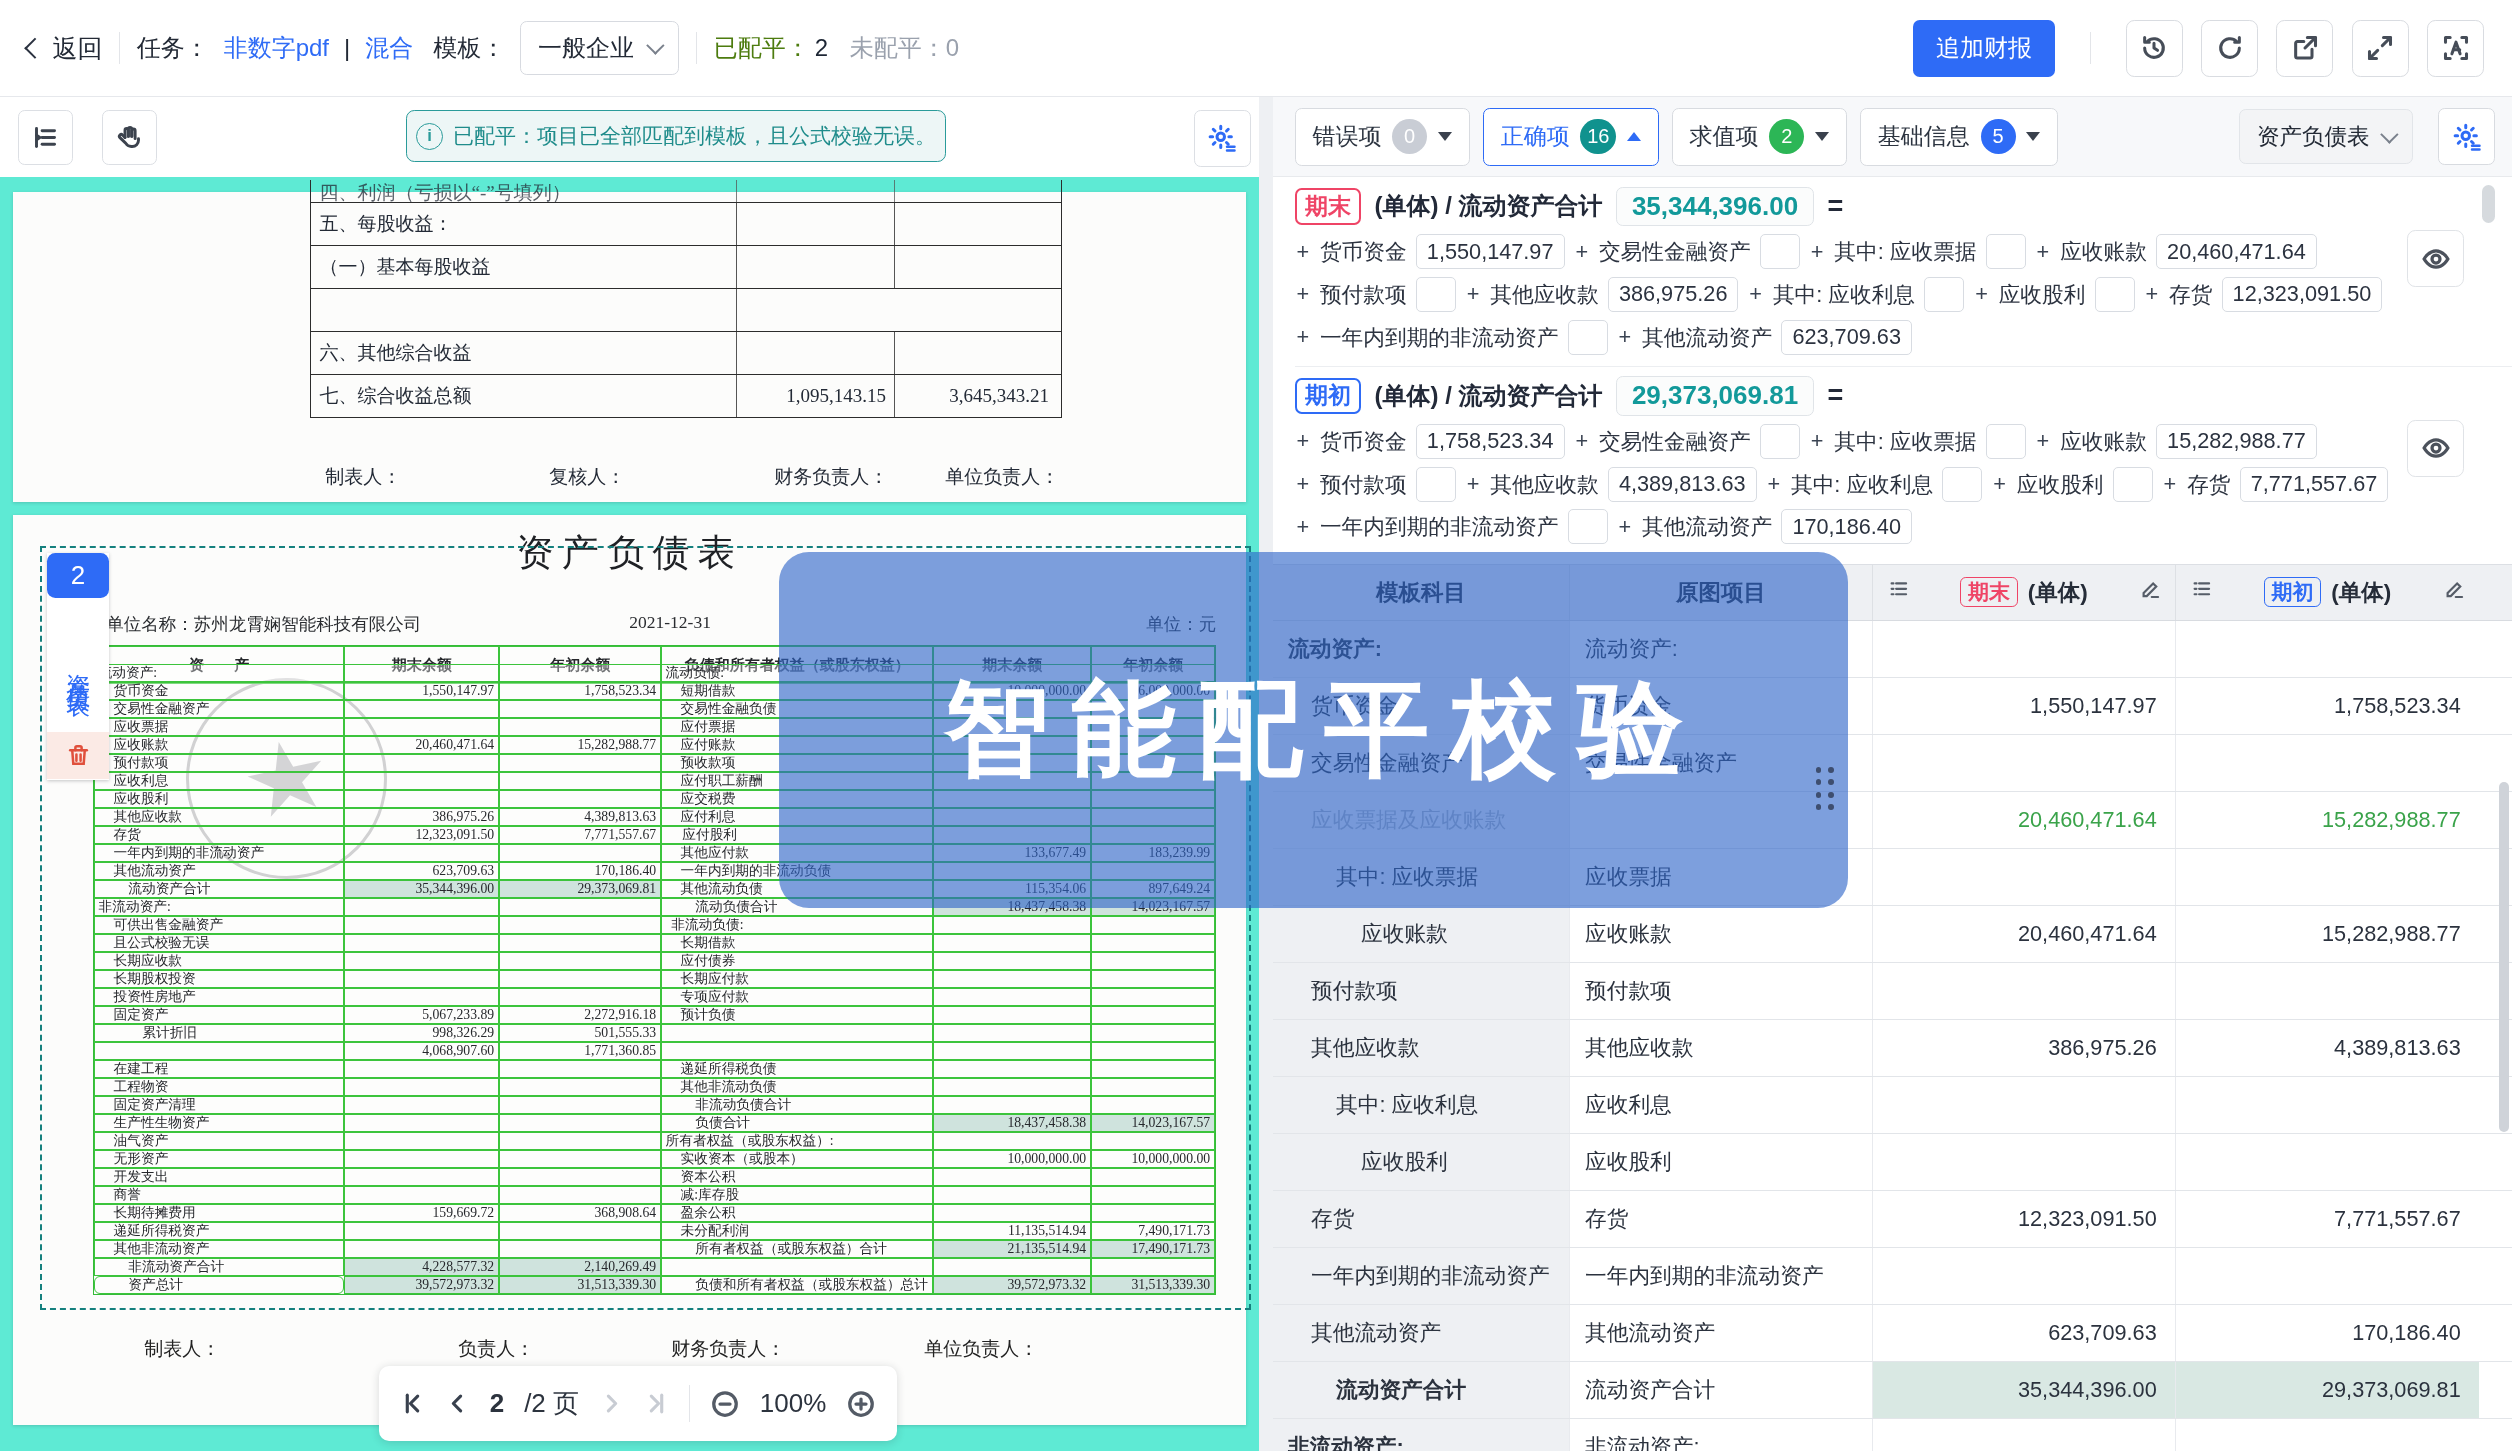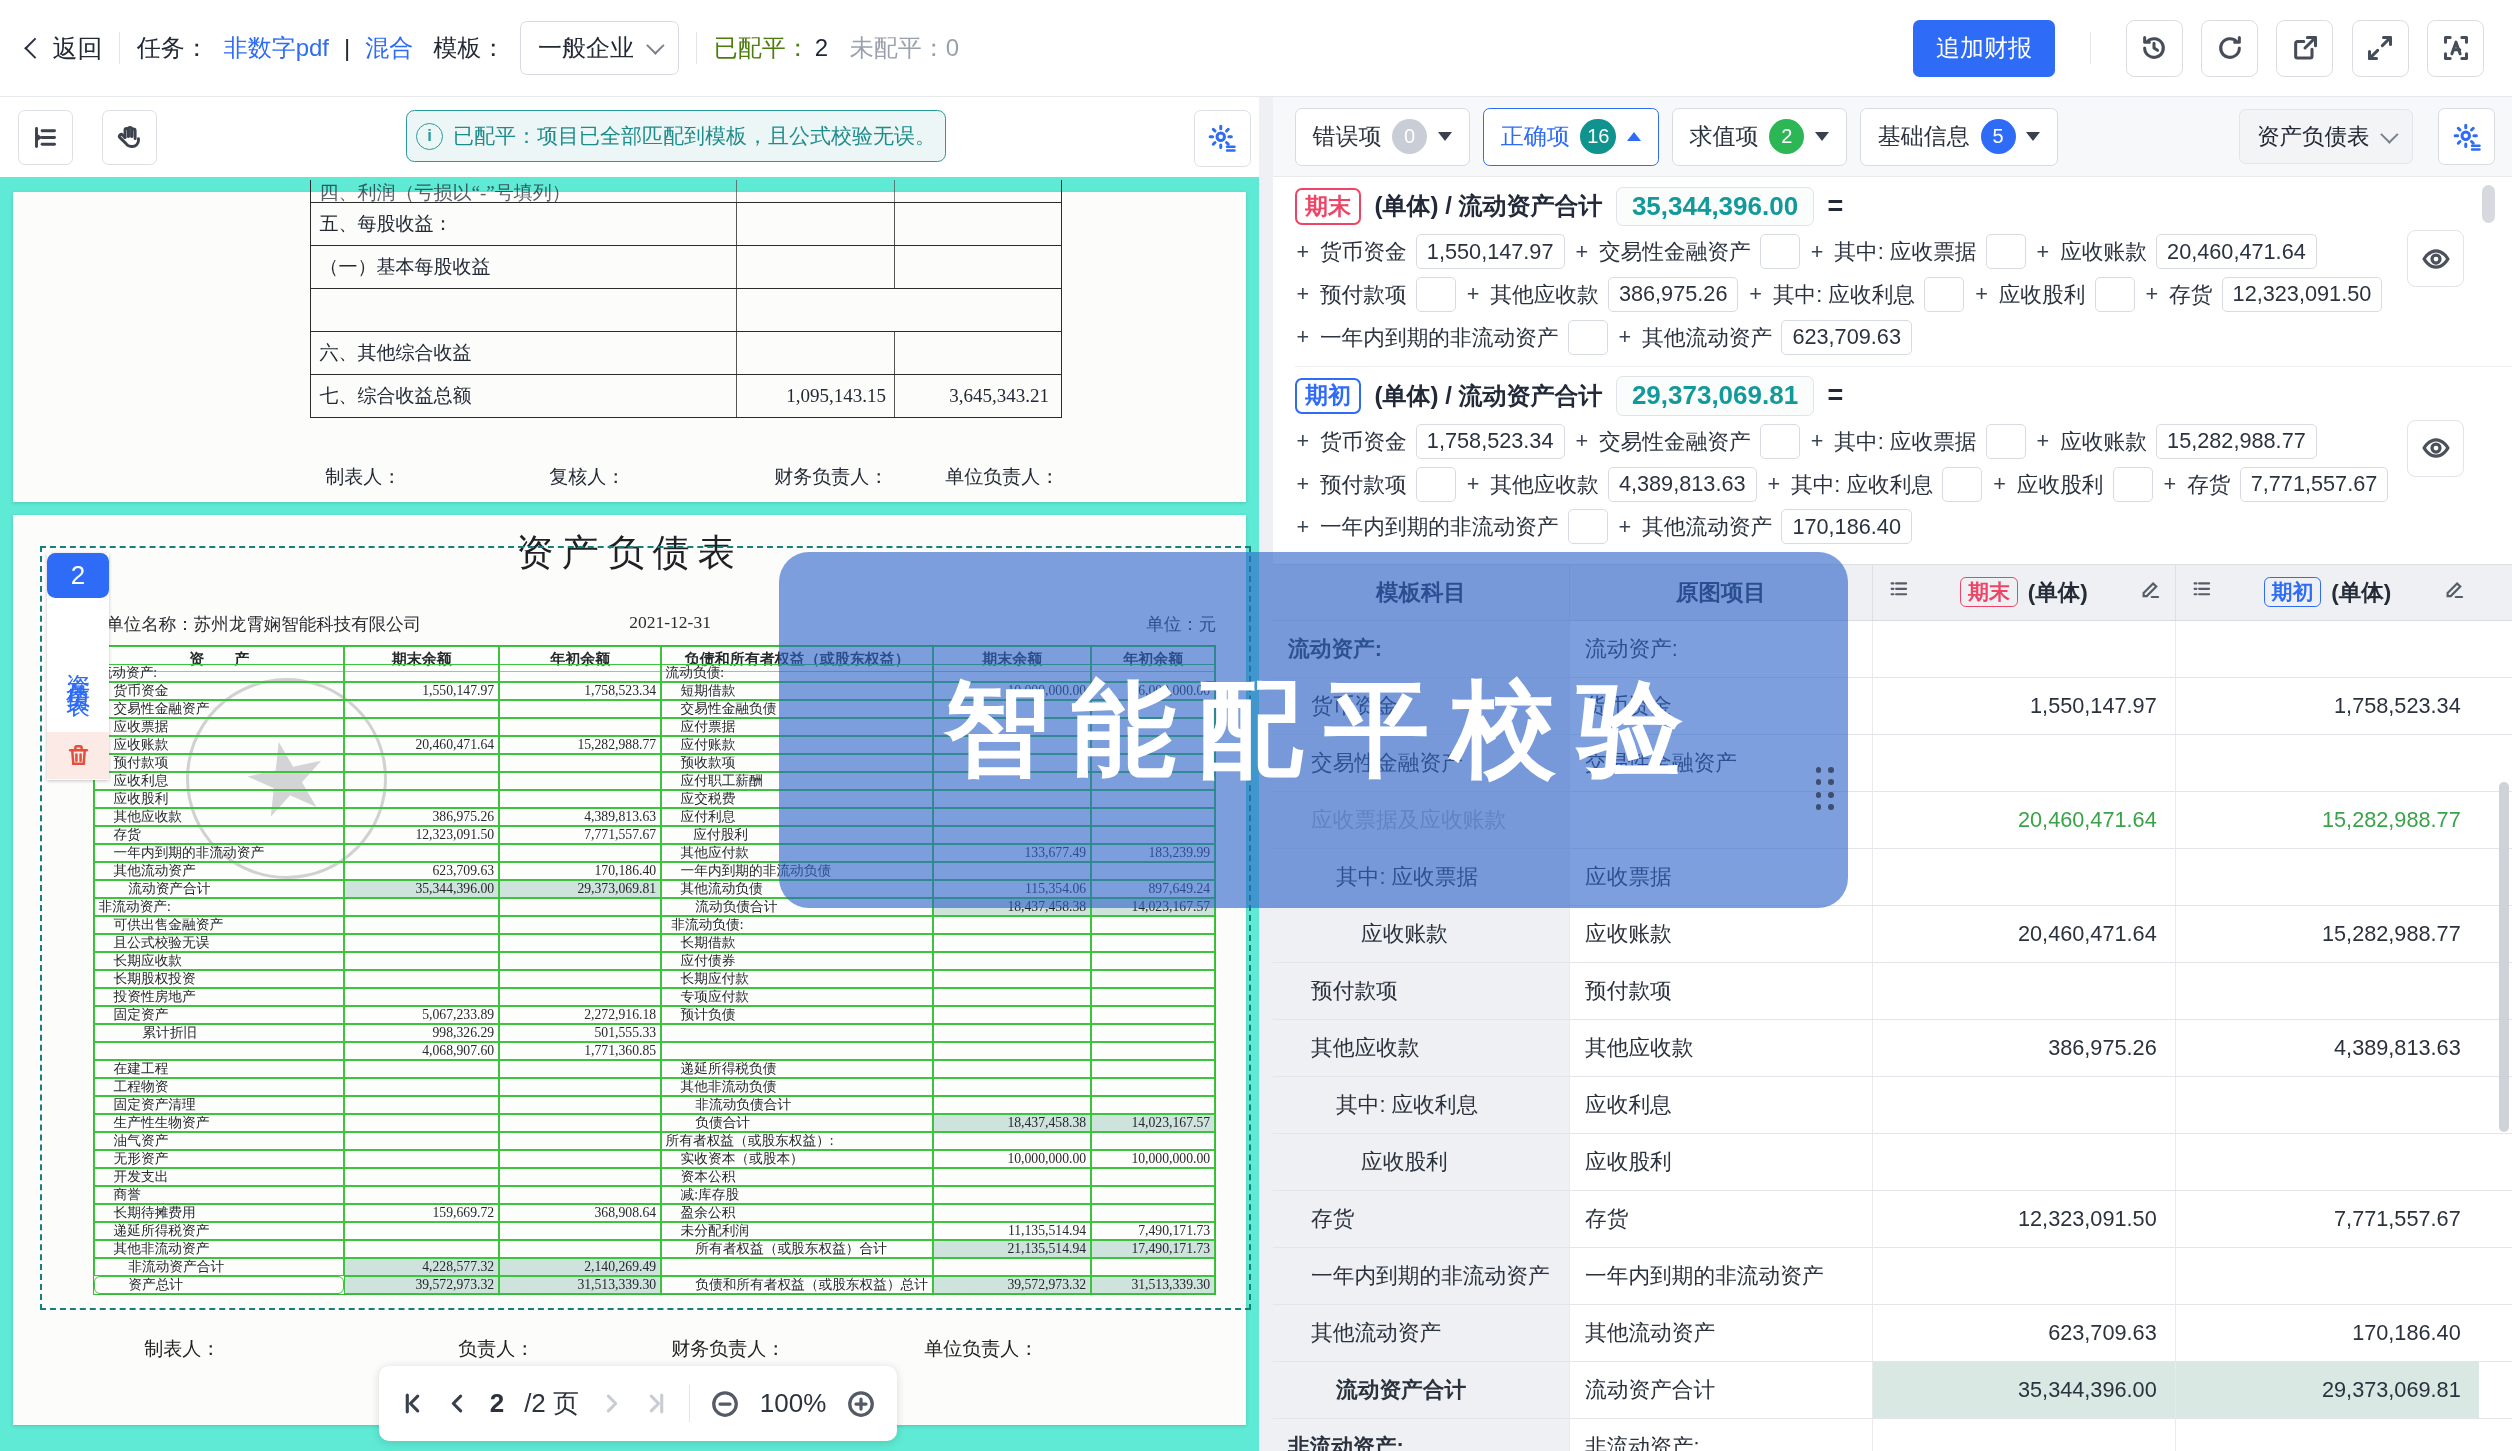--- a/index.html
+++ b/index.html
@@ -54,21 +54,21 @@
   
   .bs-title{position:absolute;top:13.3px;left:0;width:1233px;text-align:center;font-size:37px;letter-spacing:8.3px;color:#1f2125;}
   .bs-meta{position:absolute;top:97px;left:0;width:1233px;font-size:17.5px;color:#2a2c30;}
   .bs-company{position:absolute;left:93px;}
   .bs-date{position:absolute;left:616px;}
   .bs-unit{position:absolute;right:30px;}
   .sheet{position:absolute;left:80px;top:130px;width:1121px;border:1.7px solid #35bb38;display:grid;
          grid-template-columns:250px 155px 162px 272px 158px 124px;grid-auto-rows:18px;}
   .sc{border:0.8px solid #3cc43c;box-sizing:border-box;font-size:13.7px;color:#26282c;display:flex;align-items:center;
       white-space:nowrap;overflow:hidden;background:rgba(255,255,255,.35);}
-  .sc.h{height:26px;justify-content:center;font-weight:bold;font-size:15px;}
+  .sc.h{height:38px;justify-content:center;font-weight:bold;font-size:15px;}
   .sc.nm{padding-left:3.3px;}
   .sc.num{justify-content:flex-end;padding-right:4.2px;}
   .sc.hl{background:#cfe3dd;}
   .bs-sign{position:absolute;top:821px;left:0;width:1233px;font-size:19px;color:#222;}
   .bs-sign span{position:absolute;white-space:nowrap;}
   .stamp{position:absolute;left:173px;top:163px;width:195px;height:195px;border:3.3px solid rgba(115,115,122,.5);border-radius:50%;
          display:flex;align-items:center;justify-content:center;transform:rotate(-12deg);}
   .stamp .star{font-size:98px;color:rgba(115,115,122,.45);line-height:1;}
 
   
@@ -362,21 +362,21 @@
         <div class="sc num"></div>
         <div class="sc nm" style="padding-left: 18.3px;">其他应收款</div>
         <div class="sc num">386,975.26</div>
         <div class="sc num">4,389,813.63</div>
         <div class="sc nm" style="padding-left: 18.3px;">应付利息</div>
         <div class="sc num"></div>
         <div class="sc num"></div>
         <div class="sc nm" style="padding-left: 18.3px;">存货</div>
         <div class="sc num">12,323,091.50</div>
         <div class="sc num">7,771,557.67</div>
-        <div class="sc nm" style="padding-left: 31px;">应付股利</div>
+        <div class="sc nm" style="padding-left: 20px;">应付股利</div>
         <div class="sc num"></div>
         <div class="sc num"></div>
         <div class="sc nm" style="padding-left: 18.3px;">一年内到期的非流动资产</div>
         <div class="sc num"></div>
         <div class="sc num"></div>
         <div class="sc nm" style="padding-left: 18.3px;">其他应付款</div>
         <div class="sc num">133,677.49</div>
         <div class="sc num">183,239.99</div>
         <div class="sc nm" style="padding-left: 18.3px;">其他流动资产</div>
         <div class="sc num">623,709.63</div>

